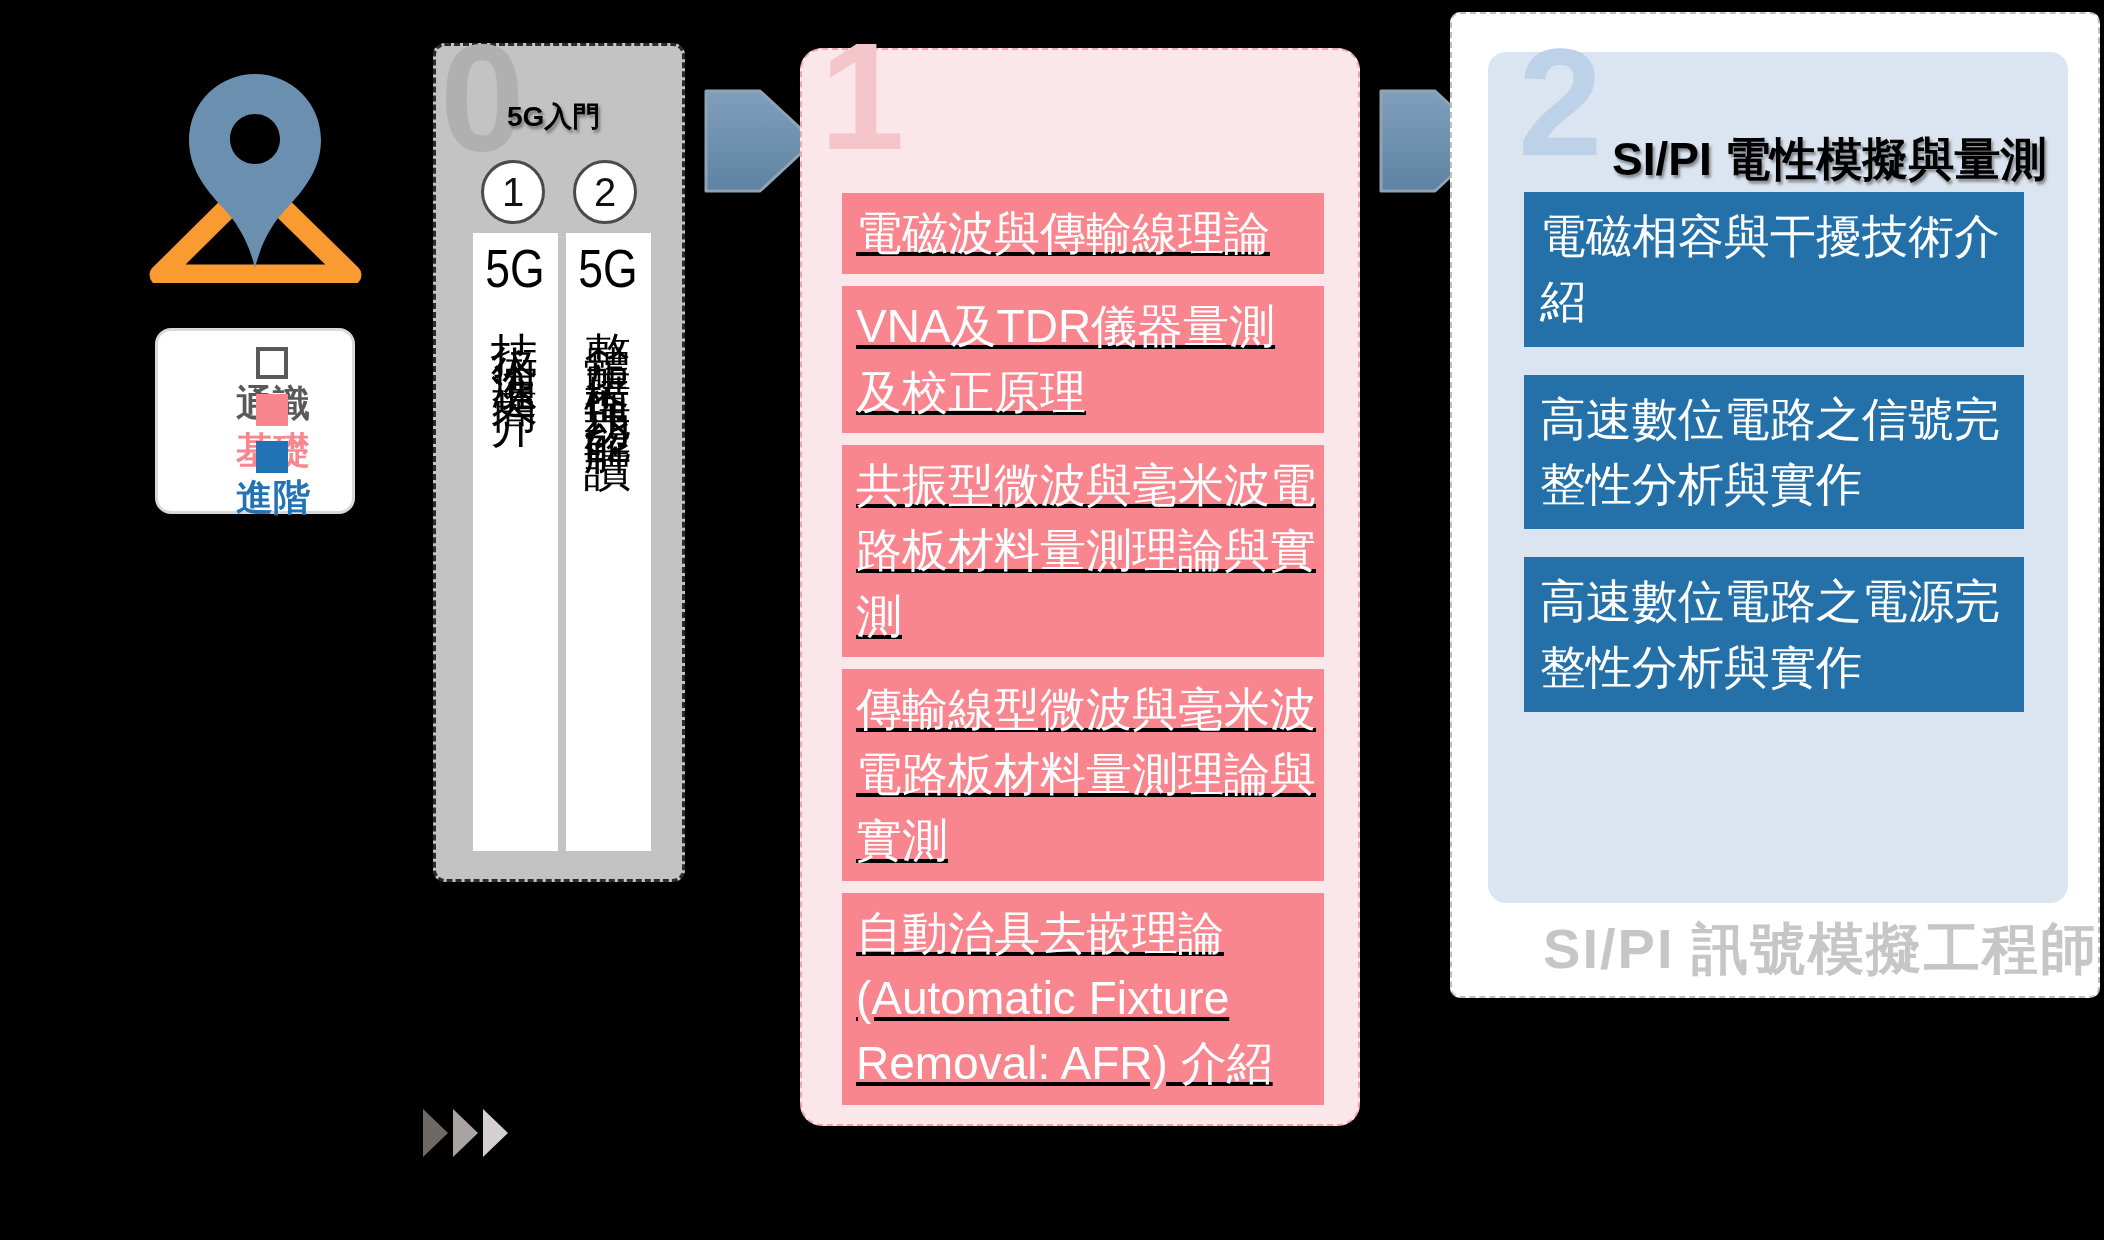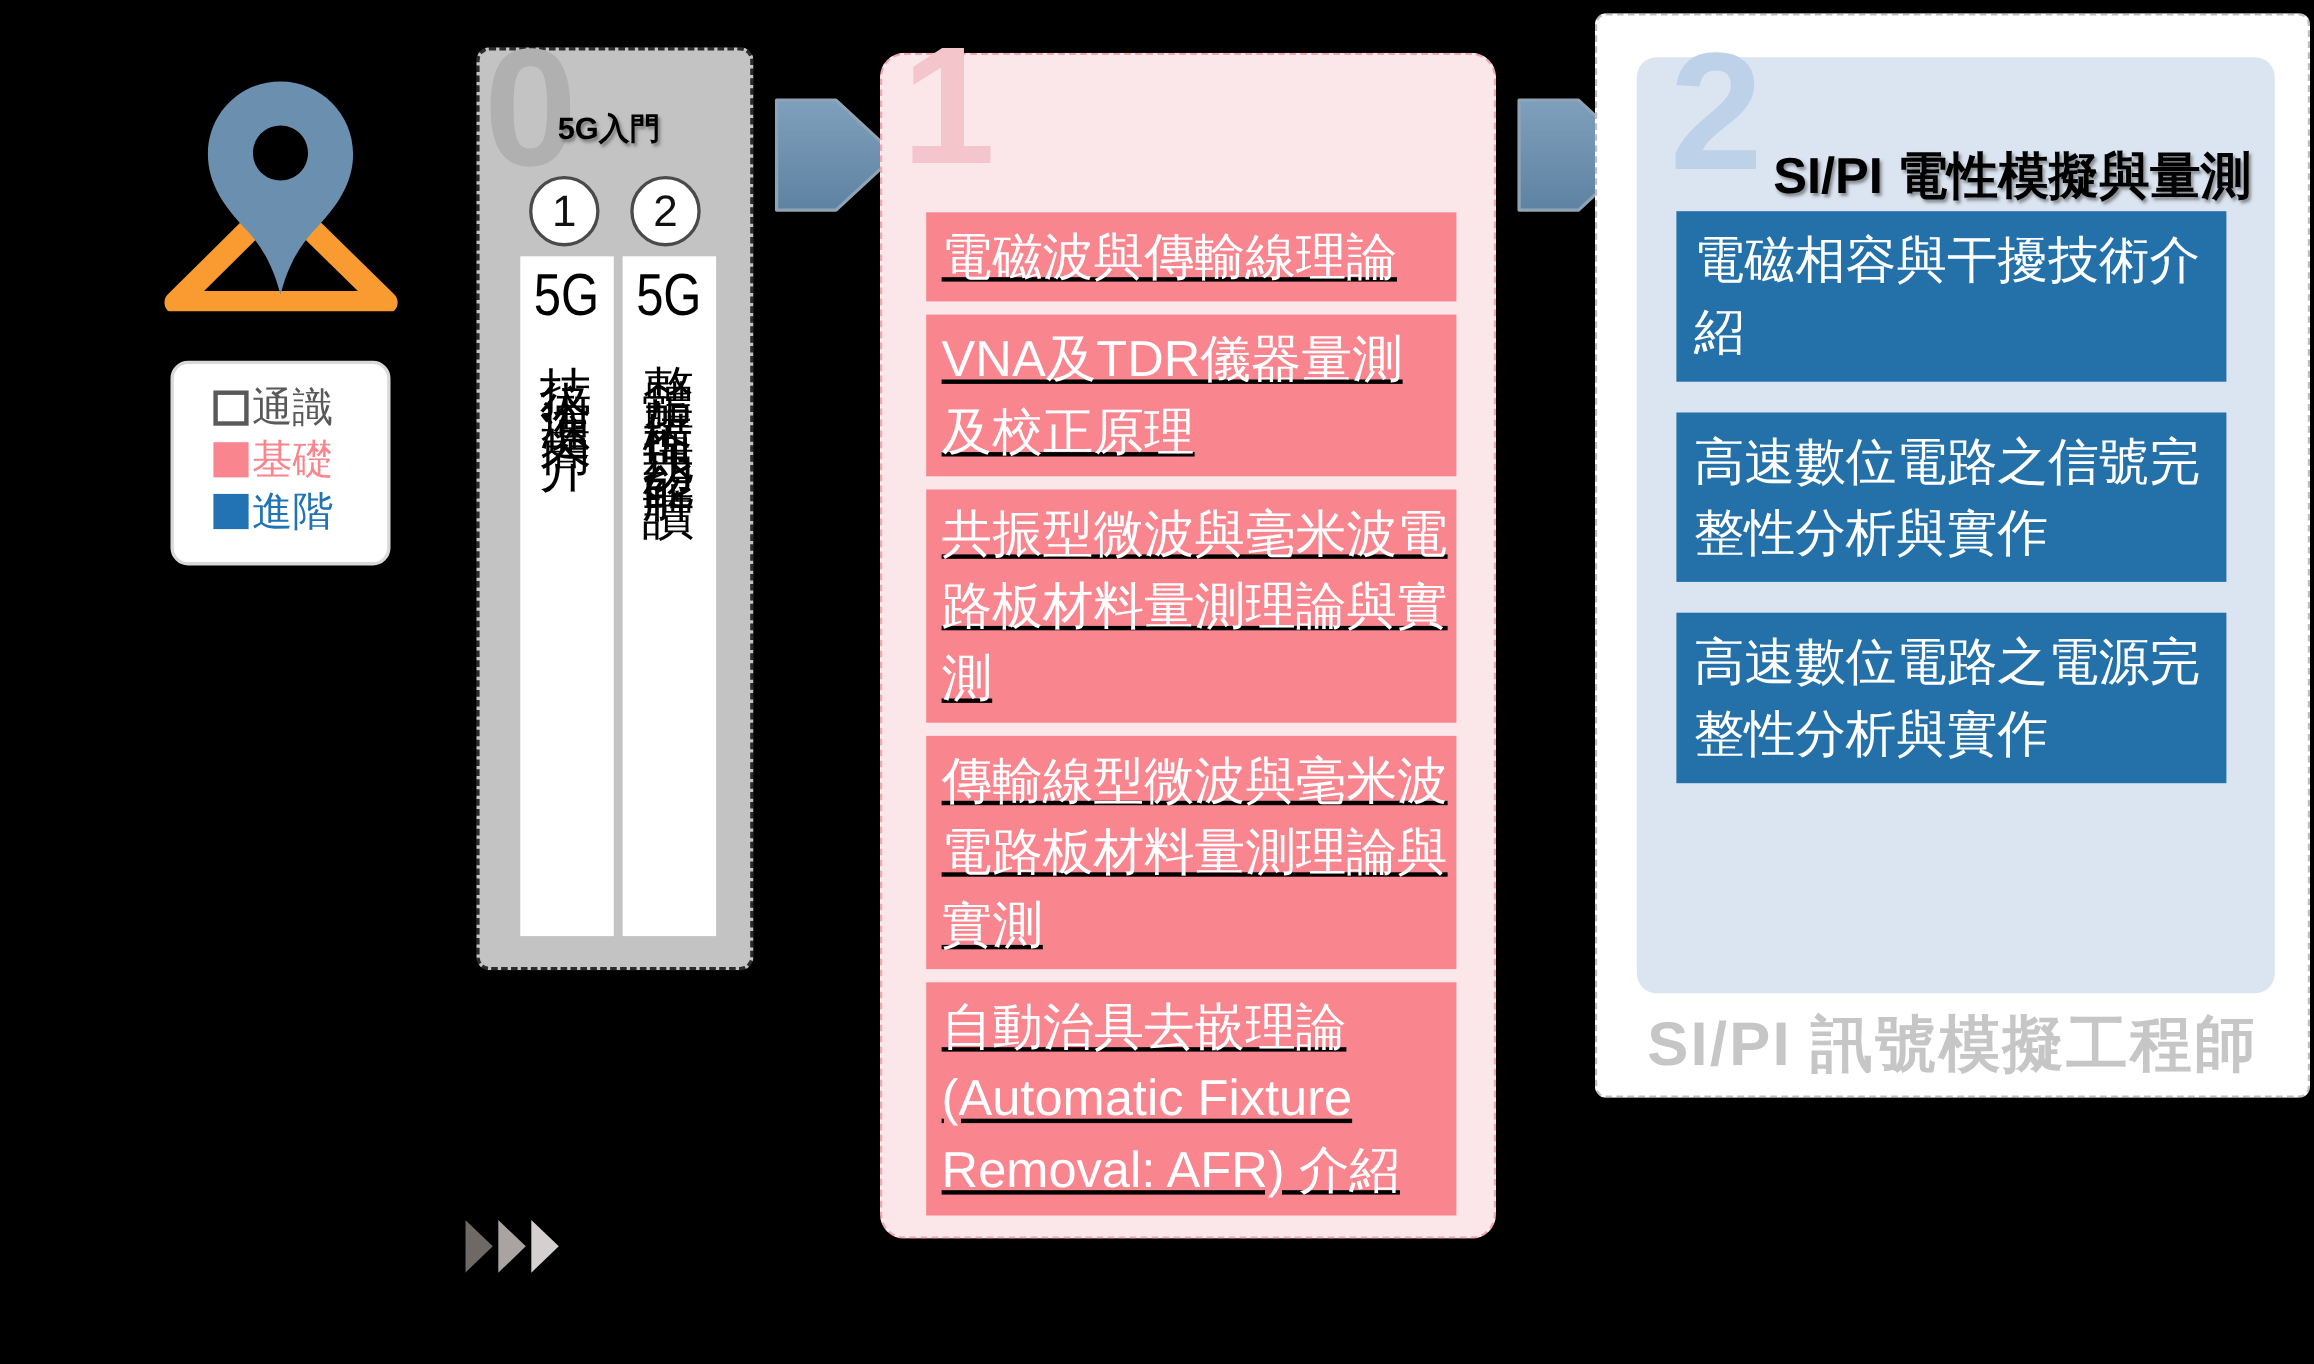--- a/index.html
+++ b/index.html
@@ -7,21 +7,21 @@
     position:relative;width:2104px;height:1240px;overflow:hidden;
     background:var(--bg,#000);
     font-family:"Liberation Sans","DejaVu Sans",sans-serif;
   }
   
   .legend{
     position:absolute;left:155px;top:328px;width:200px;height:186px;
     background:#fff;border:3px solid #d9d9d9;border-radius:16px;
     box-sizing:border-box;padding:16px 0 0 36px;
   }
-  .legend-row{display:flex;align-items:center;height:47px;font-size:37px;font-weight:400;}
+  .legend-row{display:flex;align-items:center;height:47px;font-size:37px;font-weight:700;flex-direction:column;}
   .legend-swatch{width:32px;height:32px;margin-right:3px;box-sizing:border-box;flex:none;}
   .sw-general{background:#fff;border:4px solid var(--legend-gray,#595959);}
   .sw-basic{background:var(--pink,#F9868F);}
   .sw-advanced{background:var(--legend-blue,#2273B4);}
   .lg-general{color:var(--legend-gray,#595959);}
   .lg-basic{color:var(--pink,#F9868F);}
   .lg-advanced{color:var(--legend-blue,#2273B4);}
   
   .stage0{
     position:absolute;left:433px;top:43px;width:252px;height:839px;
@@ -74,21 +74,21 @@
   }
   .stage2-card{
     position:absolute;left:36px;top:38px;width:580px;height:851px;
     background:var(--blue-bg,#DBE5F1);border-radius:18px;
   }
   .wm2{left:30px;top:-26px;font-size:152px;color:var(--blue-watermark,#BDD2E8);}
   .t2{left:124px;top:77px;font-size:46px;}
   .items-blue{position:absolute;left:36px;top:140px;width:500px;z-index:2;}
   .items-blue .item{background:var(--blue,#2471A9);width:500px;padding:12px 8px 12px 16px;margin-bottom:28px;}
   .career{
-    position:absolute;left:0;top:898px;width:100%;text-align:center;
+    position:absolute;left:0;top:898px;width:100%;text-align:right;
     font-size:56px;font-weight:bold;letter-spacing:2px;
     color:var(--footer-gray,#C6C6C6);white-space:nowrap;
   }
   
   .pin-wrap{position:absolute;left:140px;top:48px;width:230px;height:235px;}
   .chevrons{position:absolute;left:423px;top:1108px;width:92px;height:50px;}
 </style>
 </head>
 <body>
 

